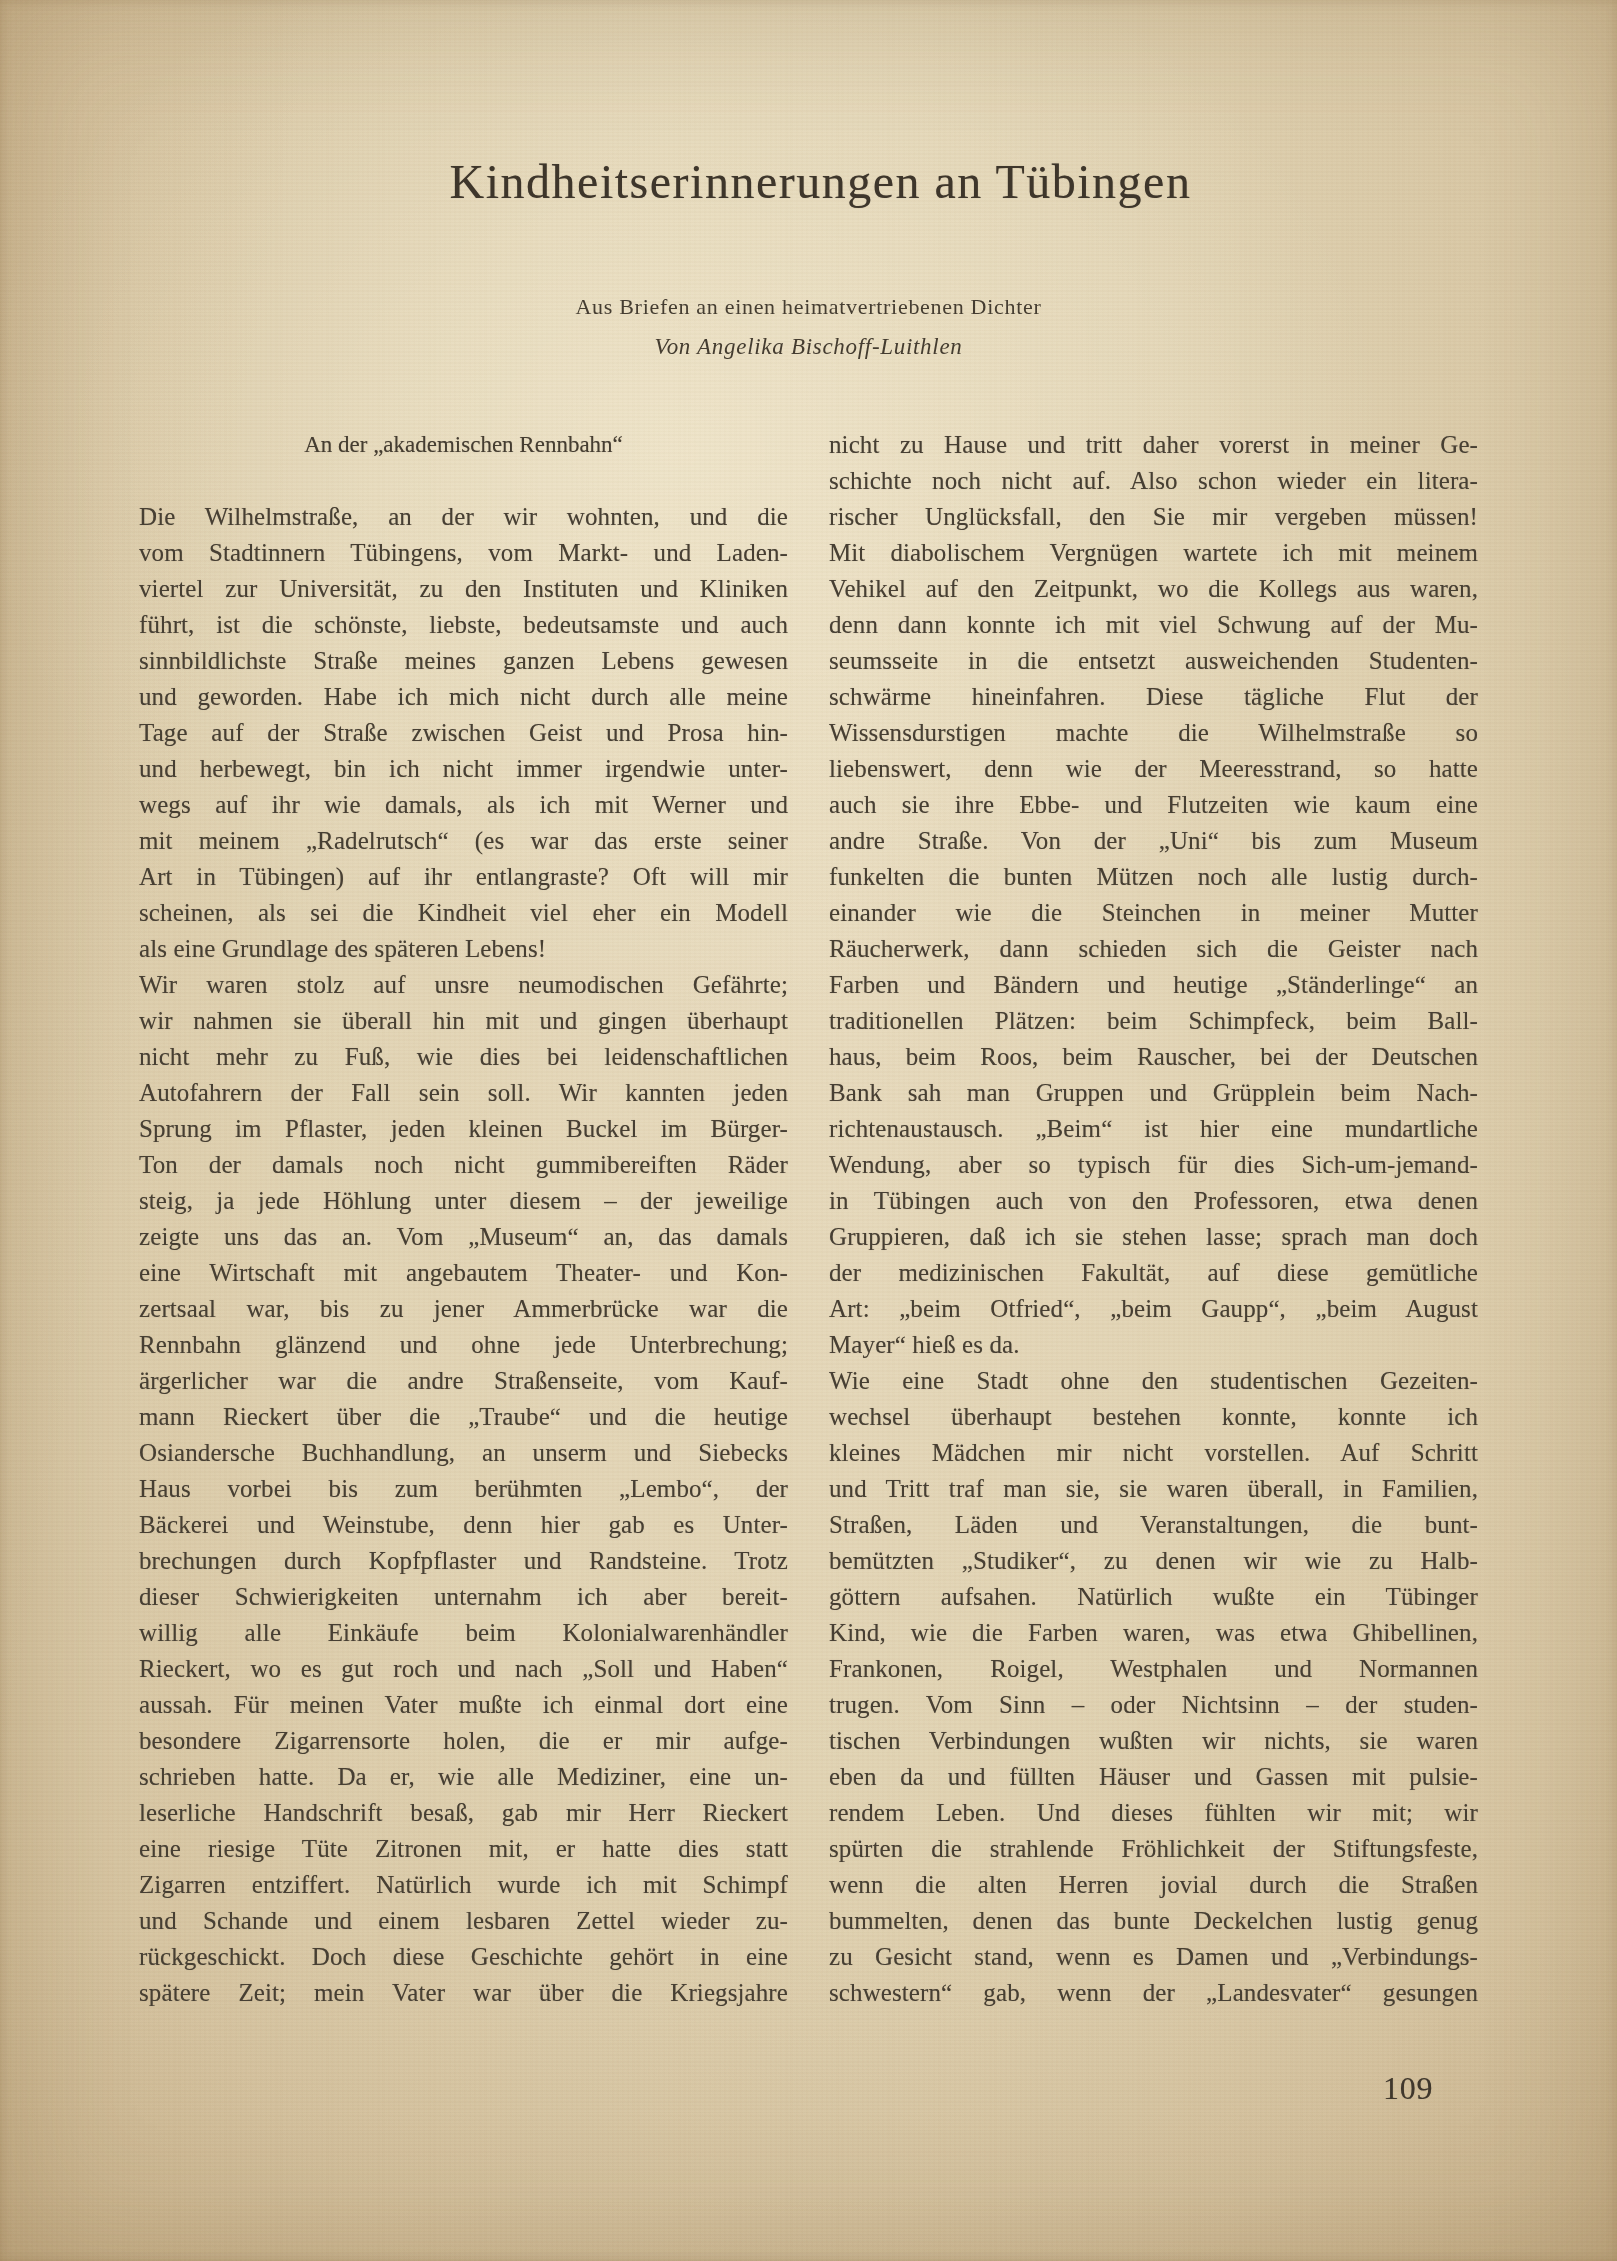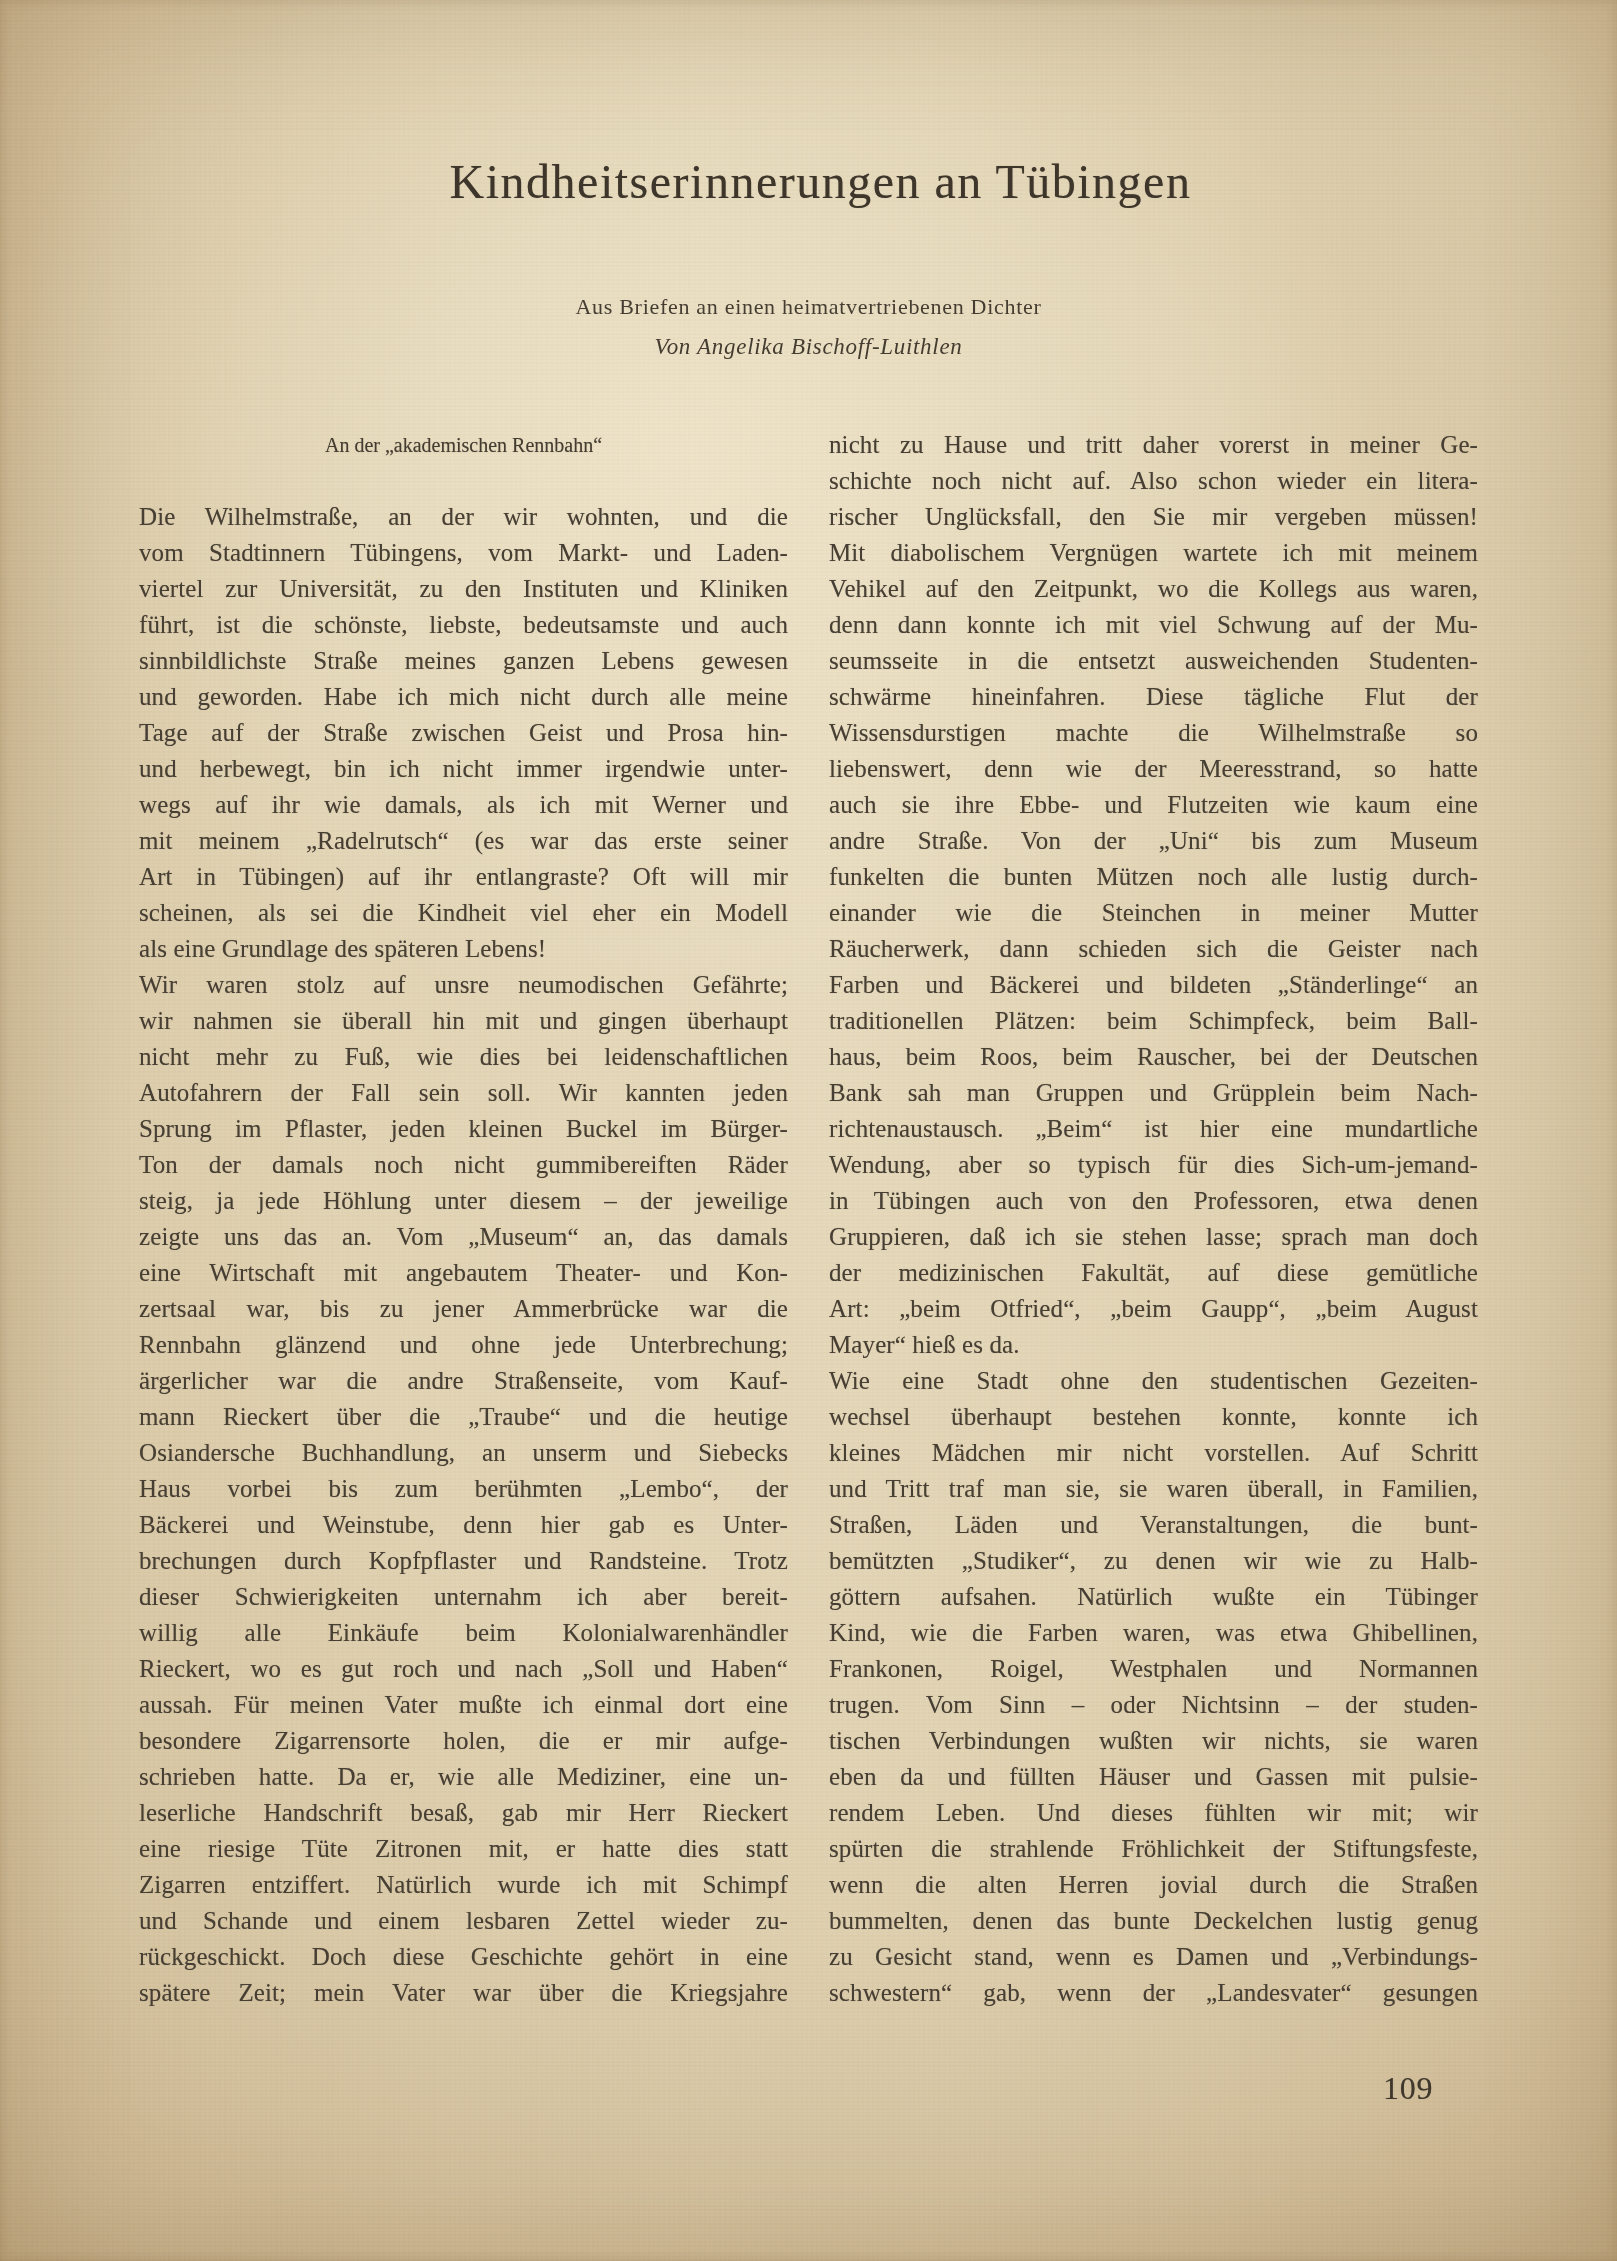--- a/index.html
+++ b/index.html
@@ -74,21 +74,21 @@
     position: absolute;
     top: 427px;
     left: 139px;
     display: flex;
     gap: 41px;
   }
   .col {
     width: 649px;
   }
   .col-heading {
-    font-size: 20px;
+    font-size: 23px;
     line-height: 36px;
     text-align: center;
     margin-bottom: 36px;
     color: #453d31;
     text-shadow: 0 0 0.7px rgba(69,61,49,0.4);
   }
   .line {
     font-size: 25px;
     line-height: 36px;
     letter-spacing: 0.1px;
@@ -178,21 +178,21 @@
         <div class="line">denn dann konnte ich mit viel Schwung auf der Mu-</div>
         <div class="line">seumsseite in die entsetzt ausweichenden Studenten-</div>
         <div class="line">schwärme hineinfahren. Diese tägliche Flut der</div>
         <div class="line">Wissensdurstigen machte die Wilhelmstraße so</div>
         <div class="line">liebenswert, denn wie der Meeresstrand, so hatte</div>
         <div class="line">auch sie ihre Ebbe- und Flutzeiten wie kaum eine</div>
         <div class="line">andre Straße. Von der „Uni“ bis zum Museum</div>
         <div class="line">funkelten die bunten Mützen noch alle lustig durch-</div>
         <div class="line">einander wie die Steinchen in meiner Mutter</div>
         <div class="line">Räucherwerk, dann schieden sich die Geister nach</div>
-        <div class="line">Farben und Bäckerei und bildeten „Ständerlinge“ an</div>
+        <div class="line">Farben und Bändern und heutige „Ständerlinge“ an</div>
         <div class="line">traditionellen Plätzen: beim Schimpfeck, beim Ball-</div>
         <div class="line">haus, beim Roos, beim Rauscher, bei der Deutschen</div>
         <div class="line">Bank sah man Gruppen und Grüpplein beim Nach-</div>
         <div class="line">richtenaustausch. „Beim“ ist hier eine mundartliche</div>
         <div class="line">Wendung, aber so typisch für dies Sich-um-jemand-</div>
         <div class="line">in Tübingen auch von den Professoren, etwa denen</div>
         <div class="line">Gruppieren, daß ich sie stehen lasse; sprach man doch</div>
         <div class="line">der medizinischen Fakultät, auf diese gemütliche</div>
         <div class="line">Art: „beim Otfried“, „beim Gaupp“, „beim August</div>
         <div class="line line-end">Mayer“ hieß es da.</div>

